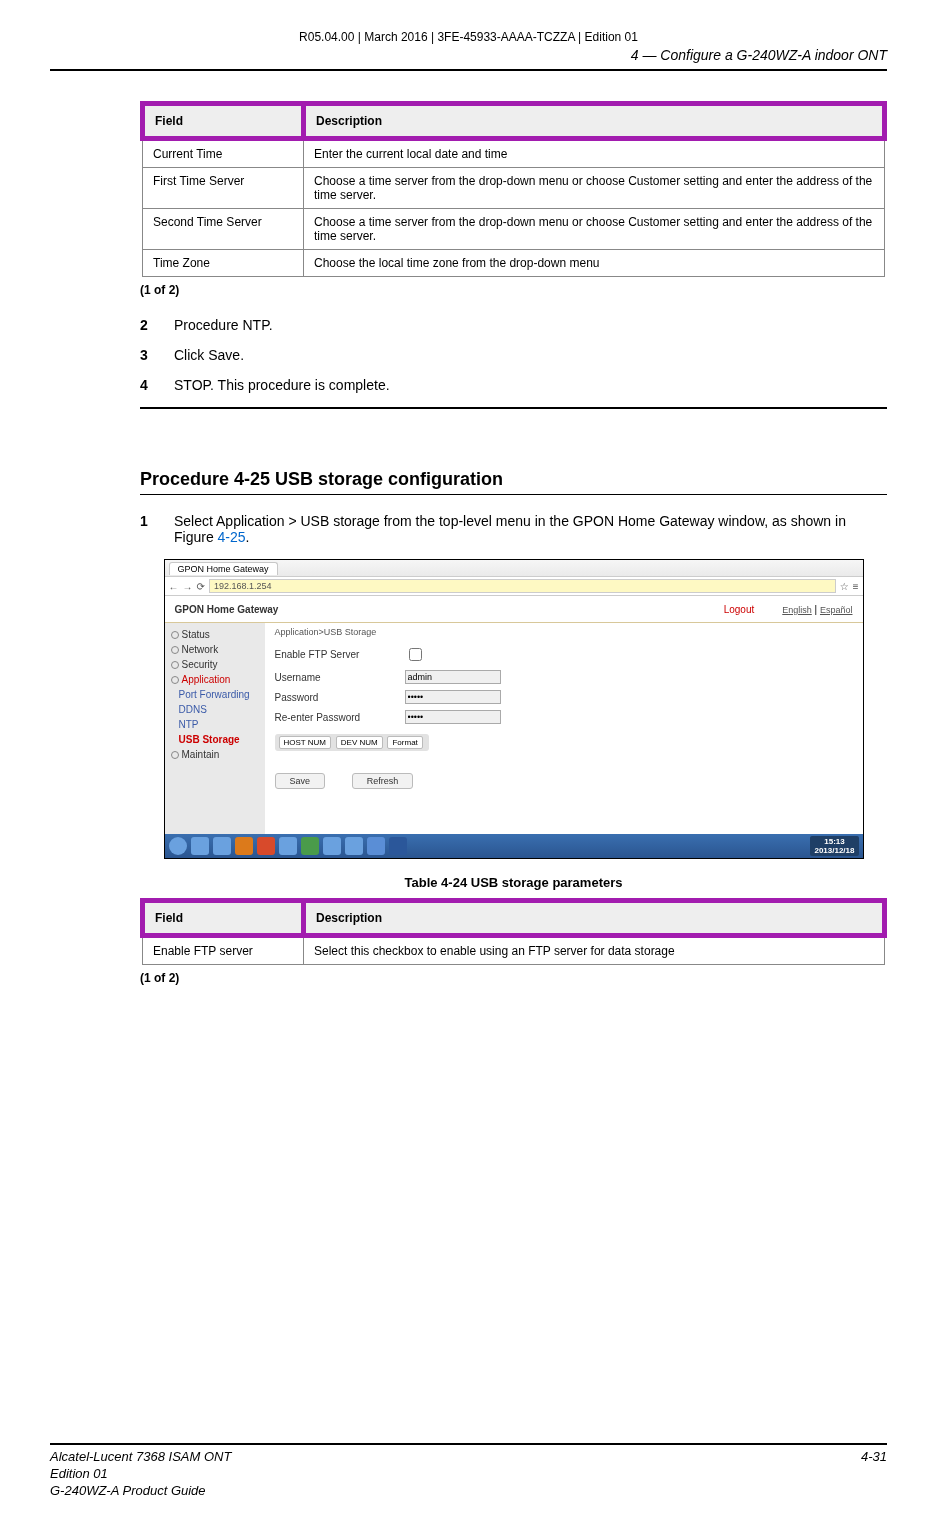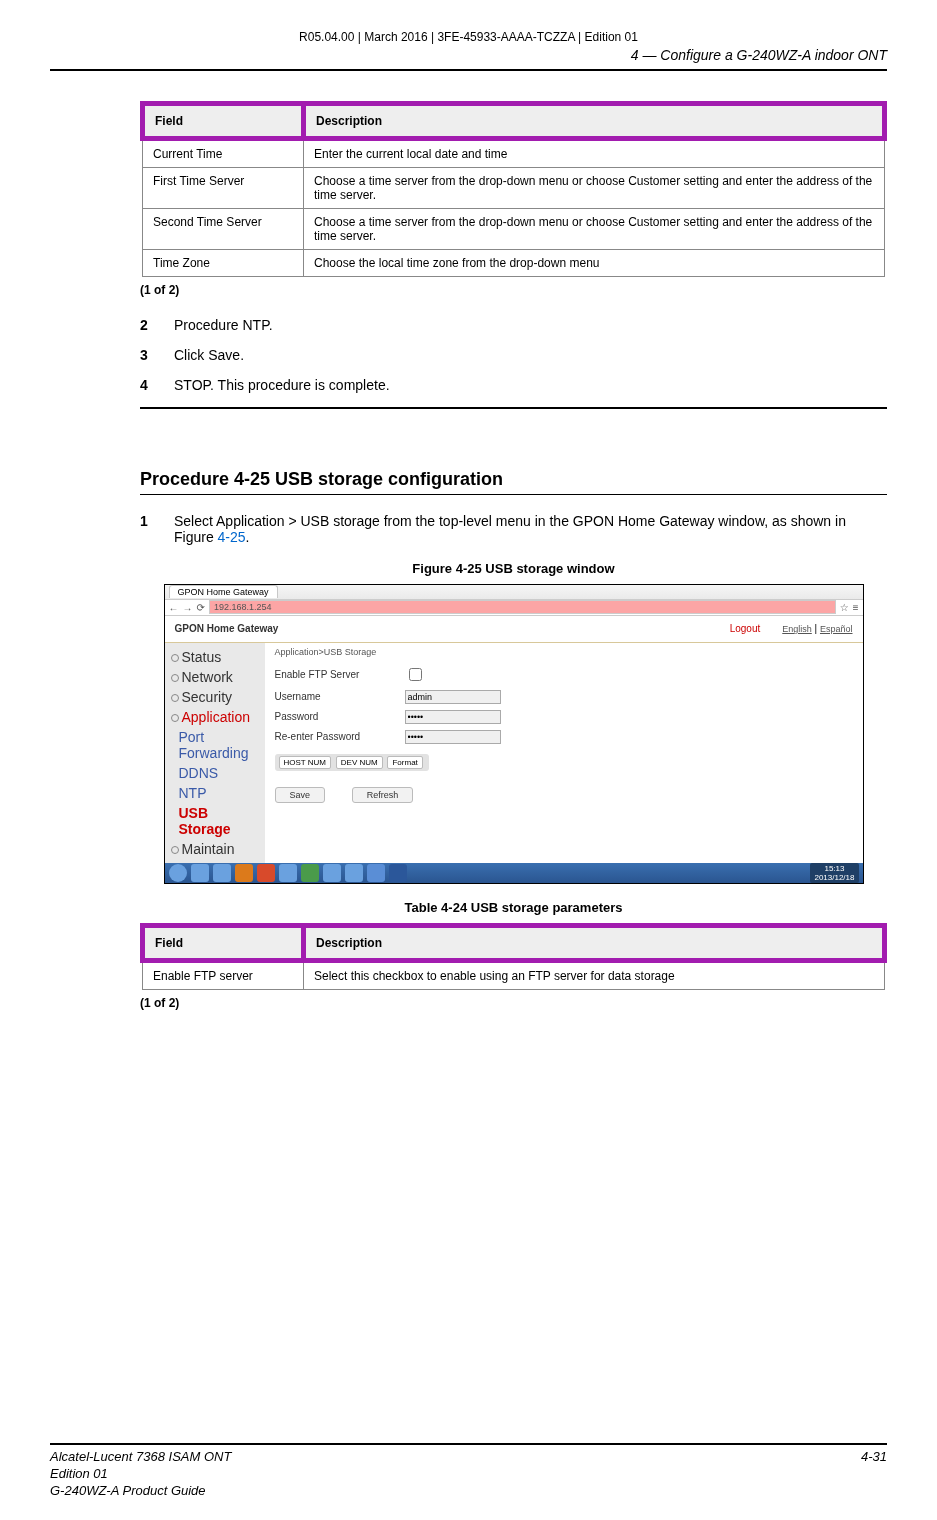--- a/index.html
+++ b/index.html
@@ -137,21 +137,21 @@
     color:#555;
   }
   .fig-urlbar .addr {
     border:1px solid #ccc;
     height:12px;
     line-height:12px;
     padding:0 4px;
     flex:1;
     font-size:9px;
     color:#555;
-    background:#fca5a5;
+    background:#fef9c3;
   }
   .fig-body {
     flex:1;
     display:flex;
     flex-direction:column;
   }
   .fig-header {
     height: 26px;
     border-bottom:1px solid #d8c89a;
     display:flex;
@@ -160,41 +160,41 @@
     justify-content: space-between;
     background:#fff;
   }
   .fig-header .title {
     font-weight:bold;
     color:#333;
     font-size:10px;
   }
   .fig-header .right {
     display:flex;
-    gap:22px;
+    gap:28px;
     align-items:center;
     margin-left:37px;
   }
   .logout {
     color:#c00;
   }
   .lang {
     color:#555;
     text-decoration: underline;
     font-size:9px;
   }
   .fig-main {
     flex:1;
     display:flex;
   }
   .fig-side {
     width: 100px;
     background:#e9e9e9;
     padding: 4px 0;
-    font-size:14px;
+    font-size:10px;
     color:#333;
   }
   .fig-side div {
     padding: 2px 6px;
   }
   .fig-side .bullet::before {
     content:"";
     display:inline-block;
     width:6px;height:6px;
     border:1px solid #888;
@@ -251,39 +251,40 @@
   .btnrow span {
     background:#fff;
     border:1px solid #bbb;
     padding:1px 4px;
     font-size:8px;
     margin-right:2px;
     border-radius:2px;
     display:inline-block;
   }
   .actionrow {
-    margin-top:16px;
+    margin-top:22px;
   }
   .actionrow span {
     display:inline-block;
     padding:2px 14px;
     font-size:9px;
     background:#f2f2f2;
     border:1px solid #bbb;
     border-radius:3px;
     margin-right:24px;
     color:#333;
   }
   .taskbar {
     height: 24px;
     background: linear-gradient(#3a6fb0,#2a5590);
     display:flex;
     align-items:center;
     padding:0 4px;
     gap:4px;
+    font-weight:bold;
   }
   .taskbar .ticon {
     width:18px;
     height:18px;
     background:#6aa1df;
     border-radius:3px;
     flex-shrink:0;
   }
   .taskbar .ticon.orange { background:#dc7a1b; }
   .taskbar .ticon.red { background:#d84a2b; }
@@ -378,21 +379,20 @@
 
     <ol class="steps" style="margin-top:18px;">
       <li>
         <span class="num">1</span>
         <span class="txt">
           <span>Select Application &gt; USB storage from the top-level menu in the GPON Home Gateway window, as shown in Figure </span><span class="figlink">4-25</span><span>.</span>
         </span>
       </li>
     </ol>
 
-    <div class="fig-caption">Figure 4-25  USB storage window</div>
 
     <div class="figure">
       <div class="fig-tabbar">
         <div class="fig-tab">GPON Home Gateway</div>
       </div>
       <div class="fig-urlbar">
         <span>←</span>
         <span>→</span>
         <span>⟳</span>
         <span class="addr">192.168.1.254</span>

